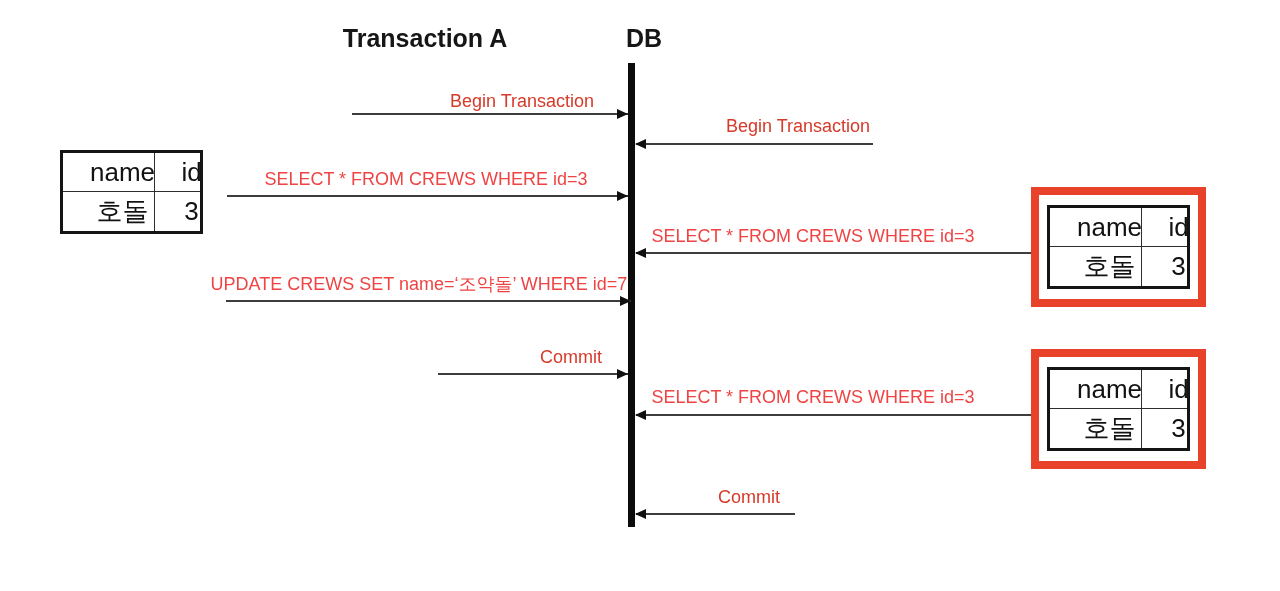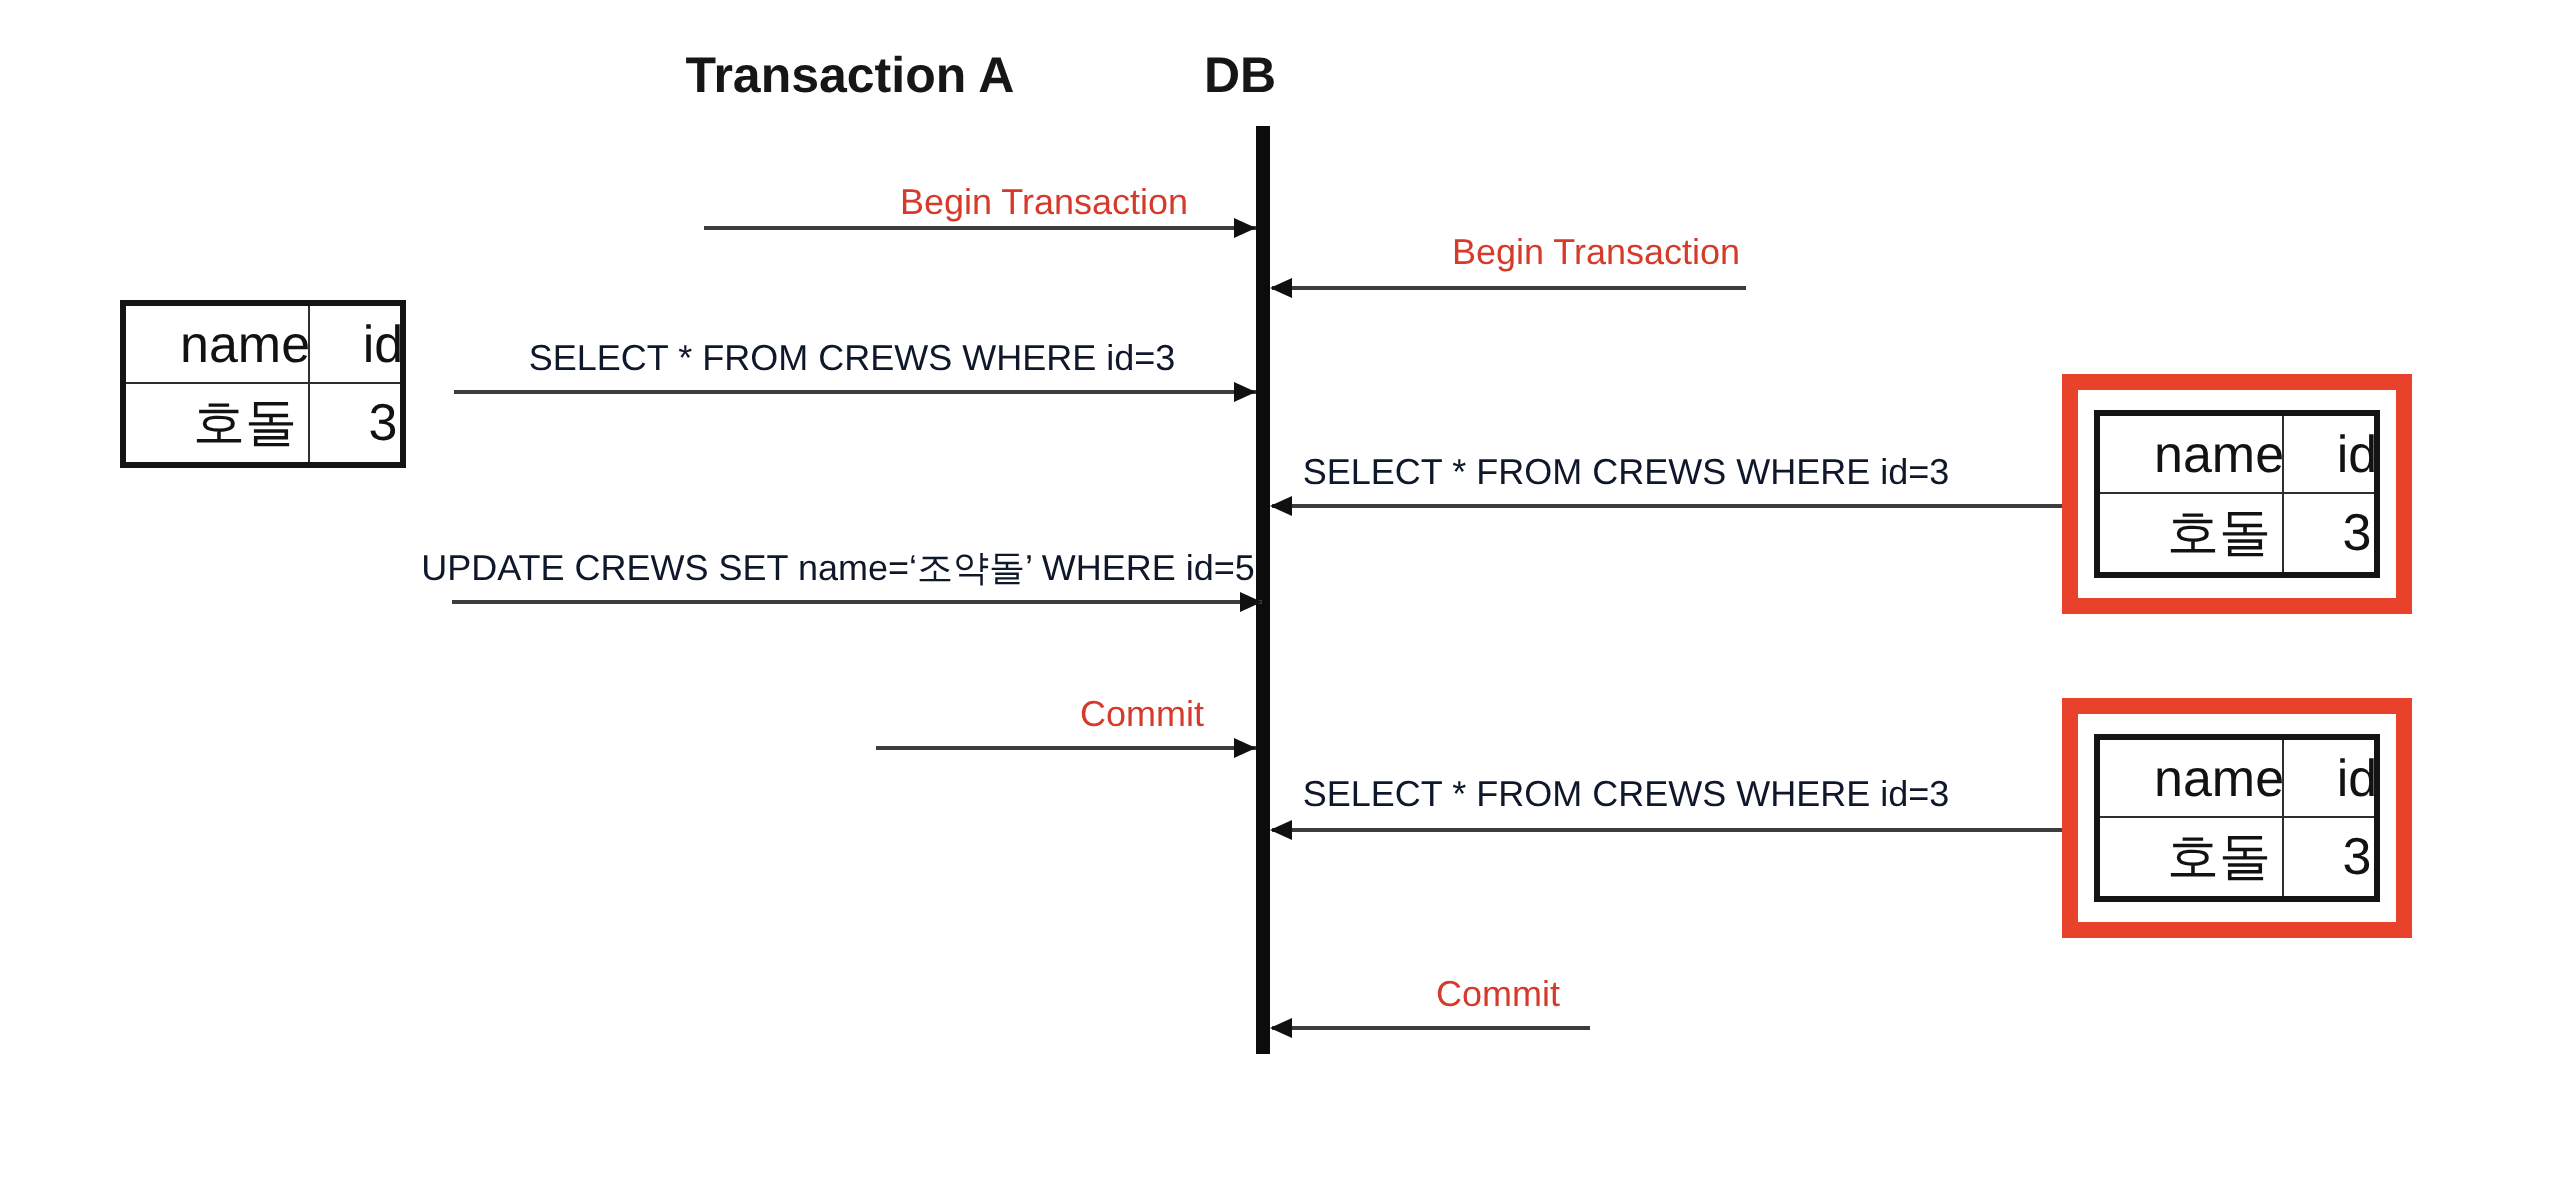--- a/index.html
+++ b/index.html
@@ -37,21 +37,21 @@
 
   
   .msg-label {
     position: absolute;
     transform: translateX(-50%);
     font-size: 18px;
     line-height: 22px;
     white-space: nowrap;
   }
   .msg-label.red { color: var(--red-text, #d63a2a); margin-left: 36px; }
-  .msg-label.black { color: #0f172a; text-align: center; }
+  .msg-label.black { color: #ef4444; text-align: center; }
   .msg-line {
     position: absolute;
     height: 1.5px;
     background: #3d3d3d;
   }
   .arrowhead {
     position: absolute;
     width: 0;
     height: 0;
     border-top: 5px solid transparent;
@@ -97,37 +97,37 @@
     opacity: 0.55;
     filter: blur(1.5px);
   }
 </style>
 </head>
 <body>
 
 <div id="stage">
 
   <div class="participant" style="left:425px">Transaction A</div>
-  <div class="participant" style="left:620px">DB</div>
+  <div class="participant" style="left:644px">DB</div>
 
   <div class="lifeline"></div>
 
   <div>
       <div>
         <div class="msg-label red" style="left: 486px; top: 90px;">Begin Transaction</div>
         <div class="msg-line" style="left: 352px; top: 113px; width: 276px;"></div>
         <div class="arrowhead right" style="top: 109px; left: 617px;"></div>
       </div>
       <div>
         <div class="msg-label black" style="left: 426px; top: 168px;">SELECT * FROM CREWS WHERE id=3</div>
         <div class="msg-line" style="left: 227px; top: 195px; width: 401px;"></div>
         <div class="arrowhead right" style="top: 191px; left: 617px;"></div>
       </div>
       <div>
-        <div class="msg-label black" style="left: 419px; top: 273px;">UPDATE CREWS SET name=‘조약돌’ WHERE id=5</div>
+        <div class="msg-label black" style="left: 419px; top: 273px;">UPDATE CREWS SET name=‘조약돌’ WHERE id=7</div>
         <div class="msg-line" style="left: 226px; top: 300px; width: 405px;"></div>
         <div class="arrowhead right" style="top: 296px; left: 620px;"></div>
       </div>
       <div>
         <div class="msg-label red" style="left: 535px; top: 346px;">Commit</div>
         <div class="msg-line" style="left: 438px; top: 373px; width: 190px;"></div>
         <div class="arrowhead right" style="top: 369px; left: 617px;"></div>
       </div>
       <div>
         <div class="msg-label red" style="left: 762px; top: 115px;">Begin Transaction</div>

